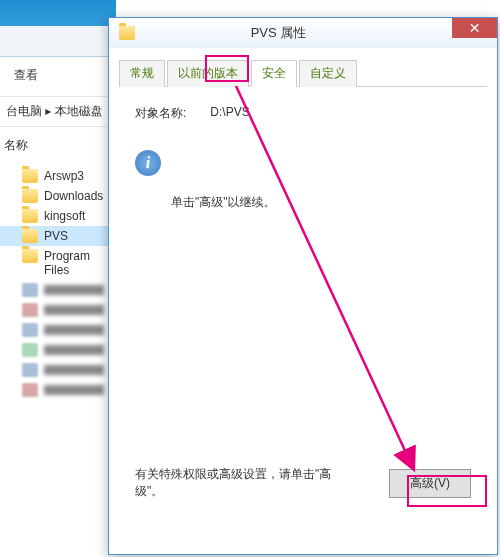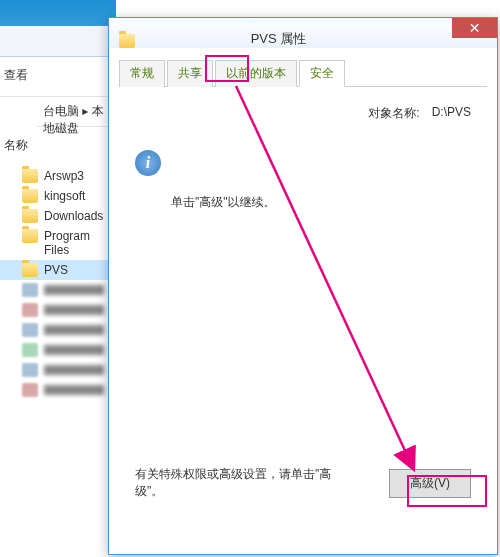--- a/index.html
+++ b/index.html
@@ -21,29 +21,28 @@
     width: 116px;
     height: 480px;
     background: #fff;
     border-top: 1px solid #b9d1ea;
     z-index: 1;
   }
   .explorer-top {
     height: 40px;
     background: #fff;
     border-bottom: 1px solid #e5e5e5;
-    padding: 10px 4px;
+    padding: 10px 14px;
     color: #333;
   }
   .explorer-path {
     height: 30px;
     padding: 6px 6px;
     color: #333;
     border-bottom: 1px solid #e5e5e5;
-    margin-left: 37px;
   }
   .explorer-name {
     padding: 10px 6px 6px 4px;
     color: #333;
   }
   .folder-list { padding-top: 6px; }
   .folder-item {
     display: flex;
     align-items: flex-start;
     padding: 3px 4px 3px 22px;
@@ -98,21 +97,21 @@
     height: 538px;
     background: #fff;
     border: 1px solid #4f93d6;
     box-shadow: 0 3px 12px rgba(0,0,0,0.3);
     z-index: 10;
   }
   .titlebar {
     height: 30px;
     background: linear-gradient(#fff, #eaf2fb);
     display: flex;
-    align-items: flex-end;
+    align-items: center;
     position: relative;
   }
   .titlebar-icon {
     width: 16px; height: 14px;
     background: linear-gradient(#ffe9a2, #f7c94b);
     border-radius: 1px 1px 2px 2px;
     margin-left: 10px;
     position: relative;
   }
   .titlebar-icon::before {
@@ -167,24 +166,23 @@
     border-bottom: 1px solid #fff;
     z-index: 2;
   }
 
   .tab-content {
     padding: 18px 16px 10px 16px;
   }
   .row {
     display: flex;
     align-items: flex-start;
-    gap: 12px;
+    gap: 24px;
     margin-bottom: 28px;
     color: #333;
-    justify-content: flex-end;
   }
   .info-row {
     display: flex;
     gap: 10px;
     align-items: flex-start;
     margin-bottom: 18px;
   }
   .info-icon {
     width: 26px; height: 26px;
     border-radius: 50%;
@@ -269,33 +267,33 @@
   <div class="explorer-top">查看</div>
   <div class="explorer-path">台电脑 ▸ 本地磁盘</div>
   <div class="explorer-name">名称</div>
   <div class="folder-list">
     <div class="folder-item">
       <span class="folder-icon"></span>
       <span>Arswp3</span>
     </div>
     <div class="folder-item">
       <span class="folder-icon"></span>
+      <span>Downloads</span>
+    </div>
+    <div class="folder-item">
+      <span class="folder-icon"></span>
       <span>kingsoft</span>
     </div>
+    <div class="folder-item selected">
+      <span class="folder-icon"></span>
+      <span>PVS</span>
+    </div>
     <div class="folder-item">
       <span class="folder-icon"></span>
-      <span>Downloads</span>
-    </div>
-    <div class="folder-item">
-      <span class="folder-icon"></span>
       <span>Program Files</span>
-    </div>
-    <div class="folder-item selected">
-      <span class="folder-icon"></span>
-      <span>PVS</span>
     </div>
     <div class="blur-item">
         <span class="blur-icon"></span>
         <span class="blur-text"></span>
       </div>
     <div class="blur-item">
         <span class="blur-icon b2"></span>
         <span class="blur-text"></span>
       </div>
     <div class="blur-item">
@@ -322,23 +320,23 @@
     <span class="titlebar-icon"></span>
     <span class="titlebar-text">PVS 属性</span>
     <span class="close-btn">
       <span>✕</span>
     </span>
   </div>
 
   <div class="tab-area">
     <div class="tabs">
       <div class="tab">常规</div>
-      <div class="tab">共享</div>
       <div class="tab">以前的版本</div>
       <div class="tab active">安全</div>
+      <div class="tab">自定义</div>
     </div>
 
     <div class="tab-content">
       <div class="row">
         <span>对象名称:</span>
         <span>D:\PVS</span>
       </div>
       <div class="info-row">
         <span class="info-icon">i</span>
       </div>

